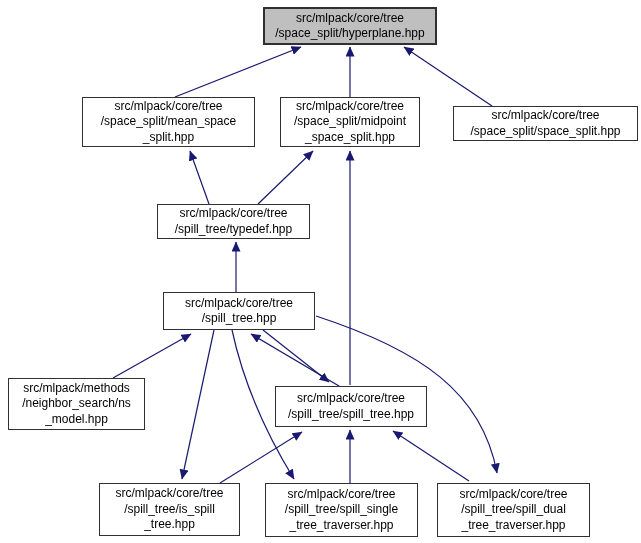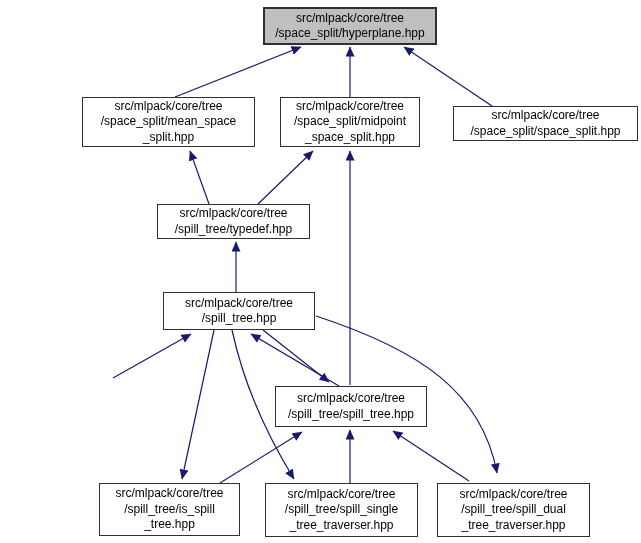--- a/index.html
+++ b/index.html
@@ -77,20 +77,23 @@
 _split.hpp</div>
   <div class="node n-midpoint">src/mlpack/core/tree
 /space_split/midpoint
 _space_split.hpp</div>
   <div class="node n-space">src/mlpack/core/tree
 /space_split/space_split.hpp</div>
   <div class="node n-typedef">src/mlpack/core/tree
 /spill_tree/typedef.hpp</div>
   <div class="node n-spilltree">src/mlpack/core/tree
 /spill_tree.hpp</div>
+  <div class="node n-nsmodel">src/mlpack/methods
+/neighbor_search/ns
+_model.hpp</div>
   <div class="node n-spillspill">src/mlpack/core/tree
 /spill_tree/spill_tree.hpp</div>
   <div class="node n-isspill">src/mlpack/core/tree
 /spill_tree/is_spill
 _tree.hpp</div>
   <div class="node n-spillsingle">src/mlpack/core/tree
 /spill_tree/spill_single
 _tree_traverser.hpp</div>
   <div class="node n-spilldual">src/mlpack/core/tree
 /spill_tree/spill_dual

